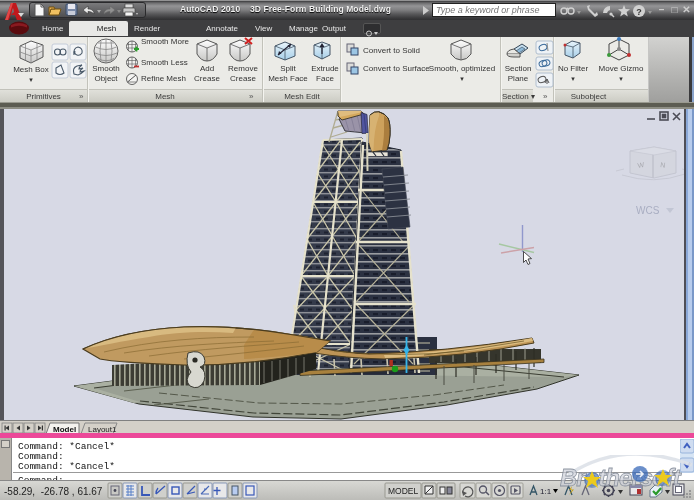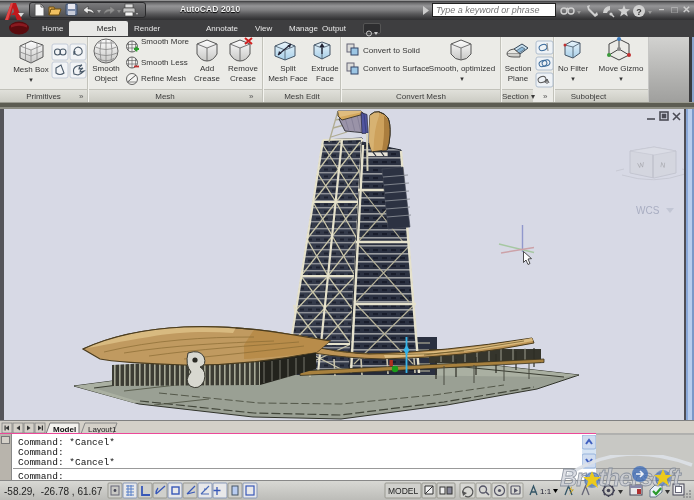--- a/index.html
+++ b/index.html
@@ -42,22 +42,22 @@
 
 
 #viewport { left:4px; top:109px; width:680px; height:311px; background:#d7d9e5; }
 #vp-left { left:0; top:109px; width:4px; height:311px; background:#55555a; }
 #vp-right { left:684px; top:109px; width:10px; height:311px; background:linear-gradient(90deg,#4e4e56 0 2px,#8aa8d8 2px 4px,#b8ccec 4px 8px,#7a98c8 8px 10px); }
 
 
 #mtabs { left:0; top:420px; width:694px; height:13px; background:#d4d0c8; border-top:1px solid #808080; }
 
 
-#cmdline { left:0; top:433px; width:596px; height:47px; background:#fff;
-  border-top:1px solid #ec4899; font-family:"Liberation Mono", monospace;
+#cmdline { left:0; top:433px; width:694px; height:47px; background:#fff;
+  border-top:5px solid #ec4899; font-family:"Liberation Mono", monospace;
   font-size:9.5px; color:#111; }
 .cmdrow { position:absolute; left:18px; }
 
 
 #statusbar { left:0; top:480px; width:694px; height:20px;
   background:linear-gradient(#d8d8d4,#bcbcb8); border-top:1px solid #888; }
 </style>
 </head>
 <body>
 <div id="app">
@@ -101,20 +101,21 @@
     <polygon points="85,7 89,7 87,10" fill="#888"></polygon>
 
     <g transform="translate(91,1)">
         <rect x="2" y="0" width="8" height="4" fill="#ddd" stroke="#444" stroke-width="0.7"></rect>
         <rect x="0" y="4" width="12" height="5" rx="1" fill="#c8c8c8" stroke="#444" stroke-width="0.7"></rect>
         <rect x="2" y="8" width="8" height="4" fill="#f4f4f4" stroke="#444" stroke-width="0.7"></rect>
       </g>
     <polygon points="104,10 106,10 105,12" fill="#ccc"></polygon>
   </svg>
   <div class="abs" id="title-text" style="left:180px;">AutoCAD 2010</div>
+  <div class="abs" id="title-text2" style="left:250px;">3D Free-Form Building Model.dwg</div>
 
   <svg class="abs" width="10" height="12" style="left:421px;top:5px;">
       <polygon points="2,1 8,5.5 2,10" fill="#ccc"></polygon>
     </svg>
   <div class="abs" id="searchbox">Type a keyword or phrase</div>
 
   <svg class="abs" width="100" height="16" style="left:560px;top:3px;">
 
     <g stroke="#d0d0d0" fill="none" stroke-width="1.4">
         <circle cx="4" cy="8" r="3"></circle>
@@ -164,21 +165,20 @@
           <circle cx="5" cy="4.5" r="2.5" fill="none" stroke="#ccc"></circle>
           <polygon points="10,3 14,3 12,6" fill="#ccc"></polygon>
         </svg>
     </div>
   </div>
   <div class="abs" id="ribbon">
 
     <div class="panel-label" style="left:0;width:87px;">Primitives</div>
     <div class="panel-label" style="left:89px;width:173px;padding-right:21px;">Mesh</div>
     <div class="panel-label" style="left:264px;width:76px;">Mesh Edit</div>
-    <div class="panel-label" style="left:342px;width:158px;">Convert Mesh</div>
     <div class="panel-label" style="left:502px;width:31px;padding-right:14px;">Section&nbsp;▾</div>
     <div class="panel-label" style="left:555px;width:93px;padding-right:26px;">Subobject</div>
     <div style="position:absolute;left:79px;top:55px;font-size:8px;color:#555;">»</div>
     <div style="position:absolute;left:249px;top:55px;font-size:8px;color:#555;">»</div>
     <div style="position:absolute;left:543px;top:55px;font-size:8px;color:#555;">»</div>
 
     <div class="psep" style="left:87px;"></div>
     <div class="psep" style="left:262px;"></div>
     <div class="psep" style="left:340px;"></div>
     <div class="psep" style="left:500px;"></div>

